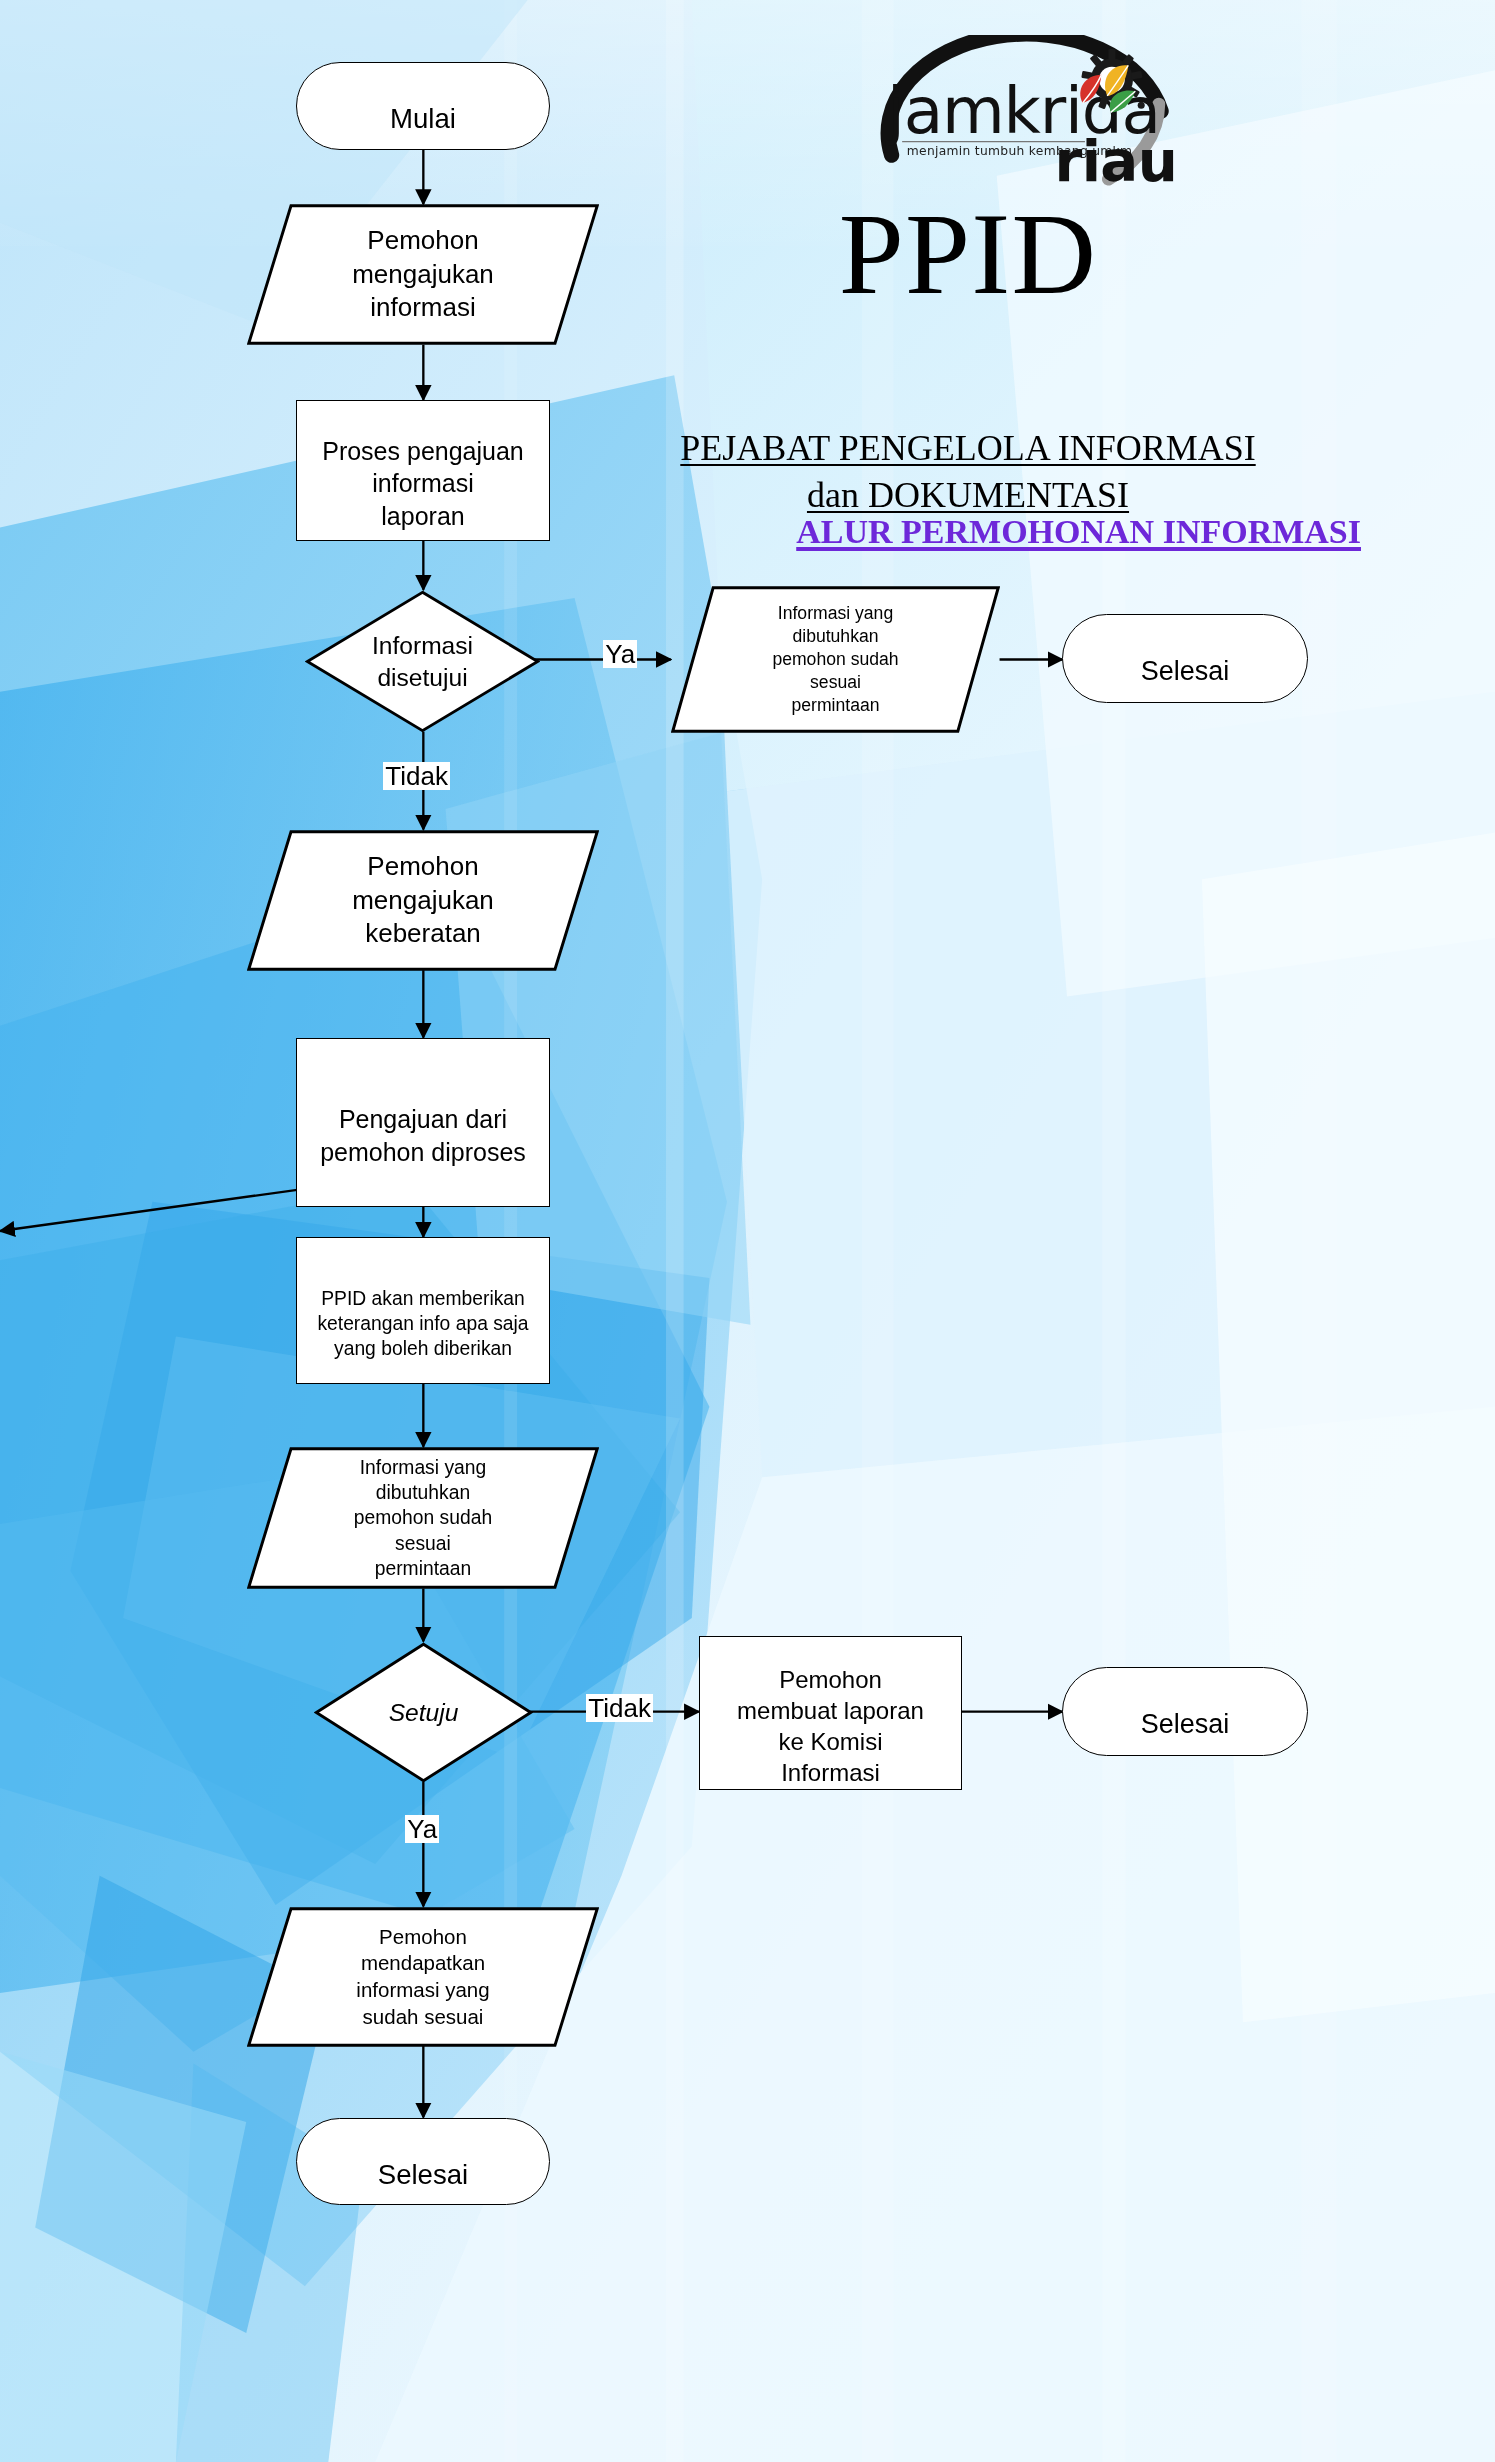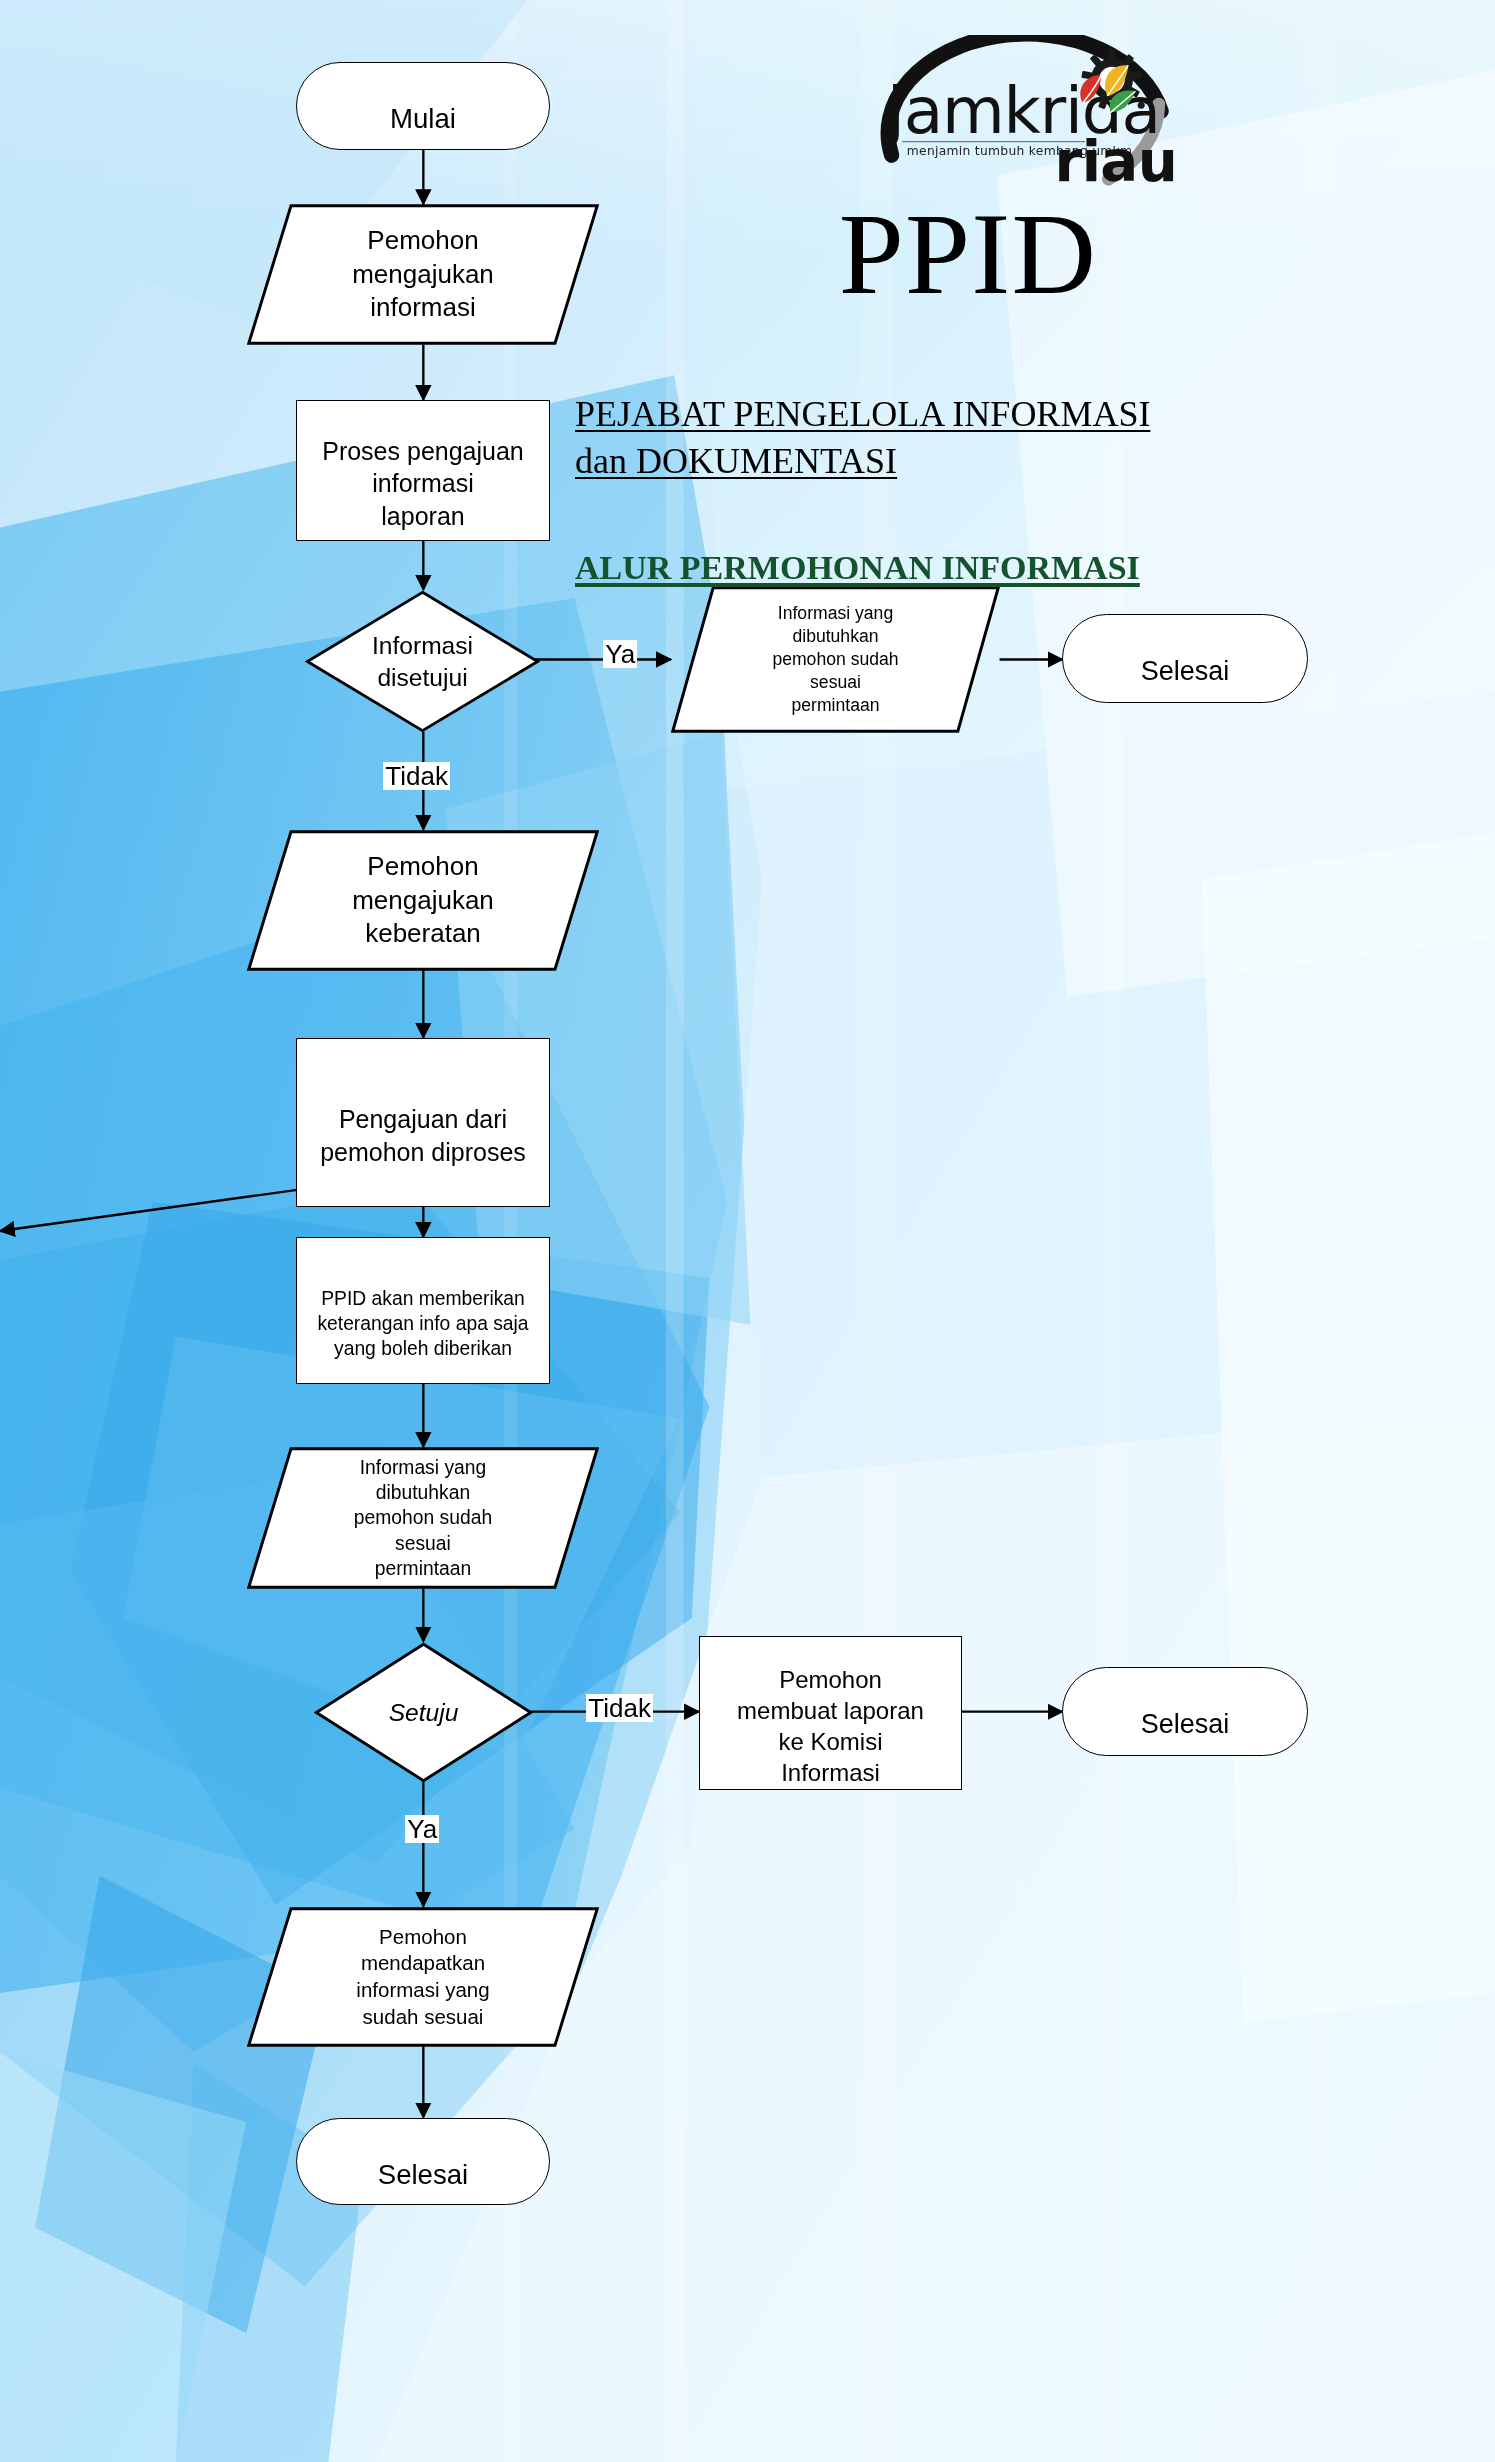--- a/index.html
+++ b/index.html
@@ -86,36 +86,36 @@
     position:absolute;z-index:6;
     font-family:"Liberation Serif", serif;
     color:#000;
     text-align:center;
     letter-spacing:1.2px;
     white-space:nowrap;
   }
   .title-sub{
     position:absolute;z-index:6;
     font-family:"Liberation Serif", serif;
-    color:#000;
+    color:#000;text-align:center;
     text-decoration:underline;
     text-decoration-thickness:2.3px;
     text-underline-offset:3.5px;
     white-space:nowrap;
+    margin-top:34px;
   }
   .title-sub2{
     position:absolute;z-index:6;
     font-family:"Liberation Serif", serif;
-    color:#14532d;text-align:left;
+    color:#6d28d9;text-align:right;
     font-weight:bold;
     text-decoration:underline;
     text-decoration-thickness:4.1px;
     text-underline-offset:4.1px;
     white-space:nowrap;
-    margin-top:36px;
   }
 </style>
 </head>
 <body>
 
 <div id="page">
 
   <div id="bg">
     <svg viewBox="0 0 2550 4200" preserveAspectRatio="none" xmlns="http://www.w3.org/2000/svg">
       <defs>

